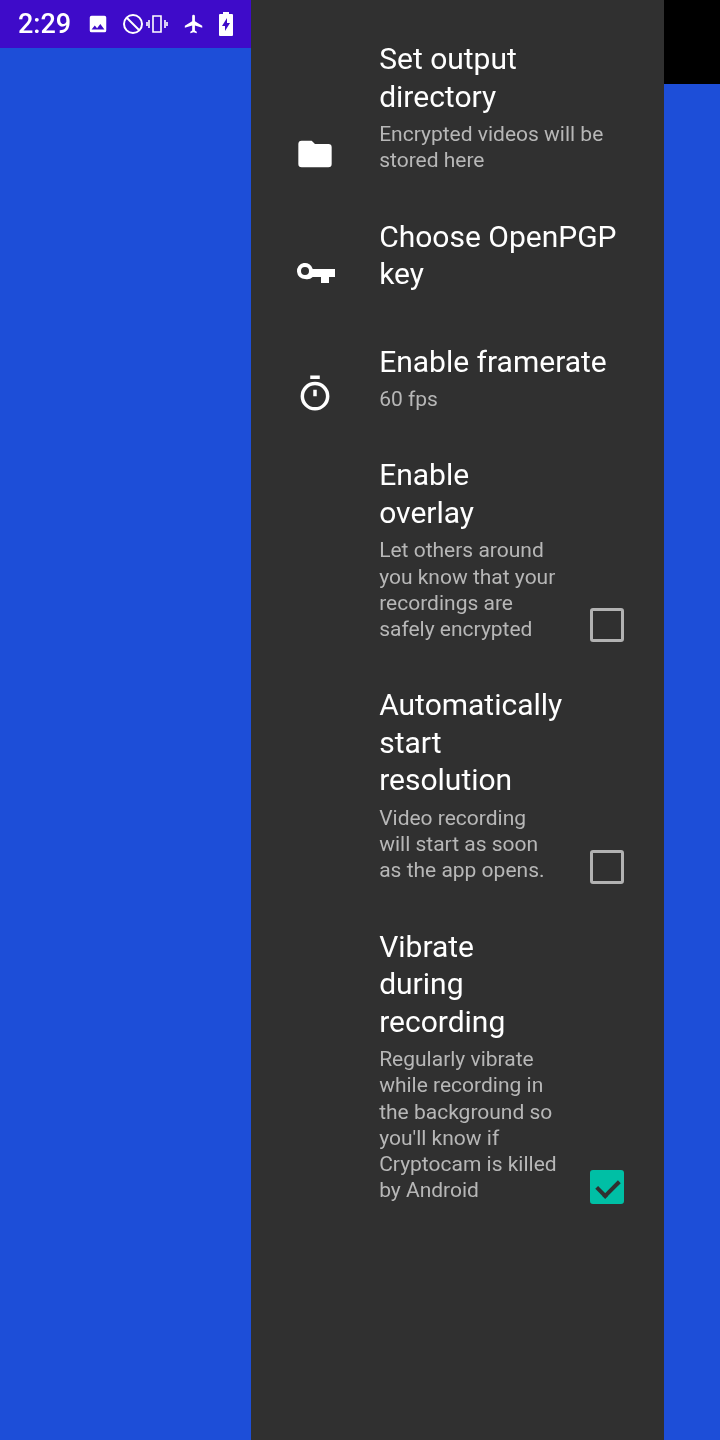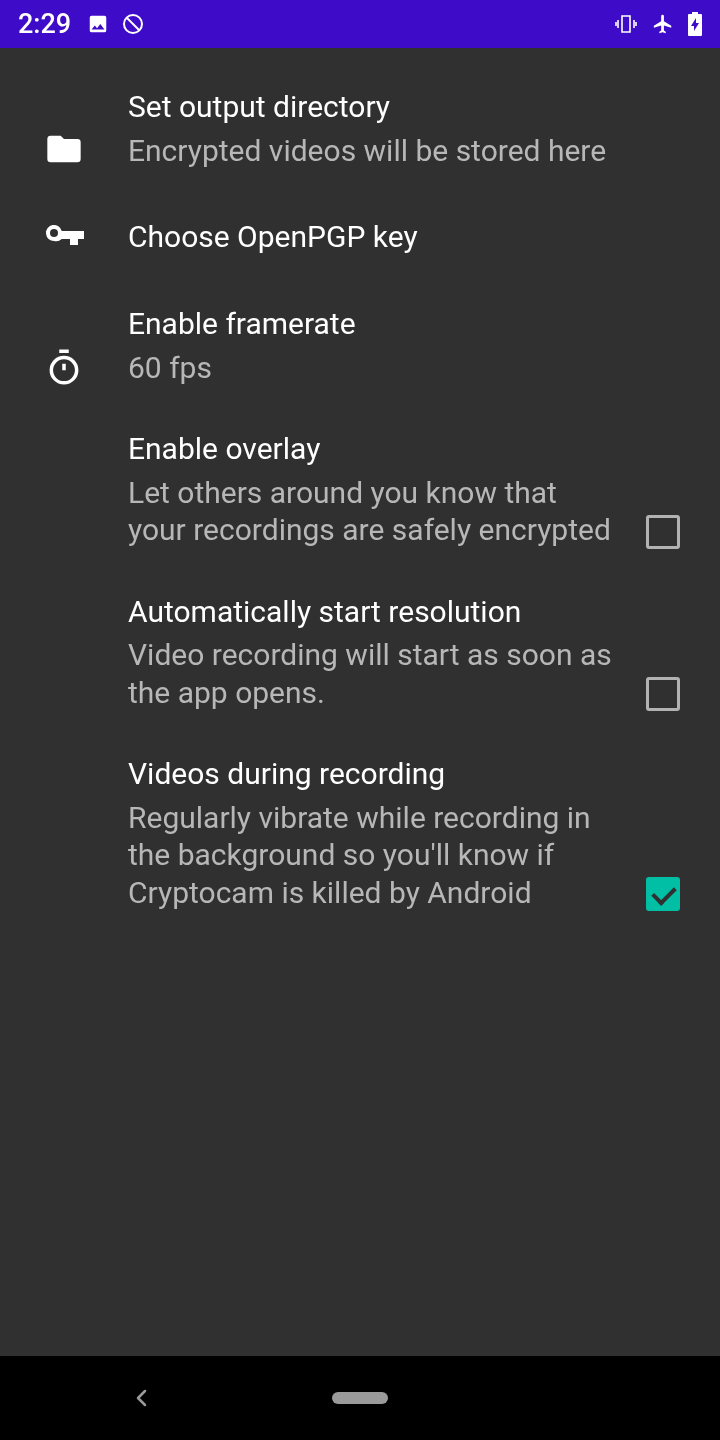--- a/index.html
+++ b/index.html
@@ -1,27 +1,27 @@
 <!DOCTYPE html>
 <html><head>
 <meta charset="utf-8">
 <style>
   * { margin: 0; padding: 0; box-sizing: border-box; }
   html, body { width: 720px; height: 1440px; background: #000; font-family: Roboto, -apple-system, sans-serif; overflow: hidden; }
-  .screen { width: 720px; height: 1440px; display: flex; flex-direction: column; background: #1d4ed8; }
+  .screen { width: 720px; height: 1440px; display: flex; flex-direction: row; background: #1d4ed8; }
   .status-bar { height: 48px; background: #3e0bc9; display: flex; align-items: center; padding: 0 18px; color: #fff; }
   .status-time { font-size: 27px; font-weight: 500; }
   .status-left-icons { display: flex; gap: 12px; margin-left: 16px; align-items: center; }
   .status-right-icons { margin-left: auto; display: flex; gap: 14px; align-items: center; }
   .content { flex: 1; background: #303030; padding-top: 18px; }
   .setting-row { display: flex; align-items: flex-end; padding: 22px 28px 22px 0; min-height: 88px; }
   .setting-icon-col { width: 128px; display: flex; justify-content: center; align-items: center; }
   .setting-text-col { flex: 1; padding-right: 16px; }
   .setting-title { color: #fff; font-size: 30px; font-weight: 400; line-height: 1.25; margin-bottom: 6px; }
-  .setting-sub { color: #b7b7b7; font-size: 30px; font-weight: 400; line-height: 1.25; }
+  .setting-sub { color: #b7b7b7; font-size: 21px; font-weight: 400; line-height: 1.25; }
   .setting-widget-col { width: 58px; display: flex; justify-content: center; align-items: center; }
   .checkbox { width: 34px; height: 34px; border: 3px solid #b2b2b2; border-radius: 3px; background: transparent; position: relative; }
   .checkbox.checked { background: #00bfa5; border-color: #00bfa5; }
   .checkbox.checked::after { content: ""; position: absolute; left: 8px; top: 2px; width: 10px; height: 18px; border: solid #303030; border-width: 0 4px 4px 0; transform: rotate(45deg); }
   .nav-bar { height: 84px; background: #000; display: flex; align-items: center; justify-content: space-between; padding: 0 130px; position: relative; }
   .nav-back { color: #9a9a9a; }
   .nav-pill { position: absolute; left: 50%; transform: translateX(-50%); width: 56px; height: 12px; background: #9a9a9a; border-radius: 6px; }
   svg { display: block; }
 </style>
 </head>
@@ -128,21 +128,21 @@
         <div class="setting-sub">Video recording will start as soon as the app opens.</div>
       </div>
       <div class="setting-widget-col">
         <div class="checkbox"></div>
       </div>
     </div>
 
     <div class="setting-row">
       <div class="setting-icon-col"></div>
       <div class="setting-text-col">
-        <div class="setting-title">Videos during recording</div>
+        <div class="setting-title">Vibrate during recording</div>
         <div class="setting-sub">Regularly vibrate while recording in the background so you'll know if Cryptocam is killed by Android</div>
       </div>
       <div class="setting-widget-col">
         <div class="checkbox checked"></div>
       </div>
     </div>
 
   </div>
 
   <div class="nav-bar">

